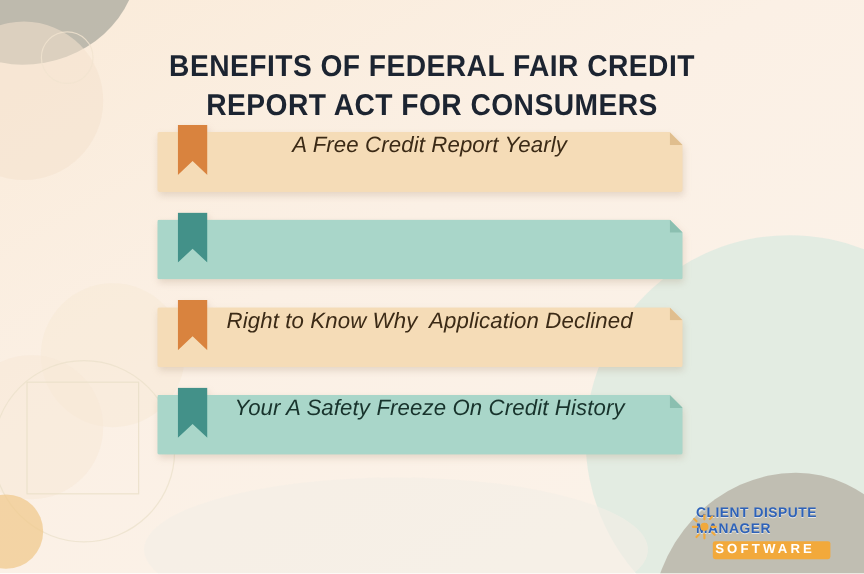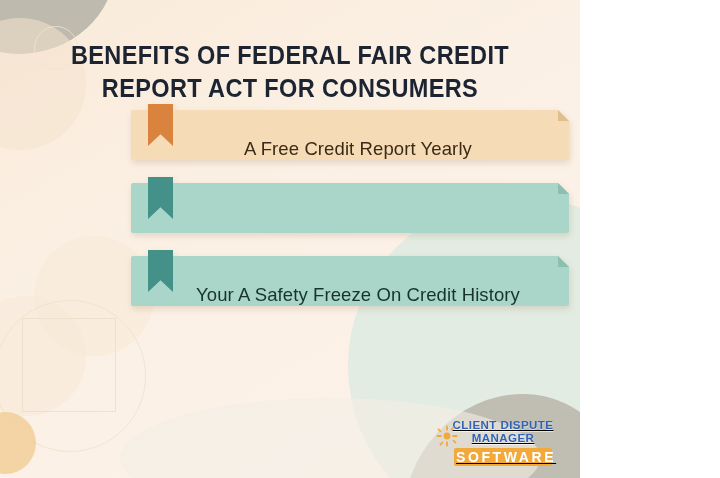--- a/index.html
+++ b/index.html
@@ -2,21 +2,21 @@
 <html><head>
 <meta charset="utf-8">
 <style>
   html, body {
     margin: 0;
     padding: 0;
     background: #ffffff;
   }
   #canvas {
     position: relative;
-    width: 580px;
+    width: 720px;
     height: 478px;
     overflow: hidden;
     background: linear-gradient(150deg, #FAEBD9 0%, #FBF0E5 42%, #FBF3EA 100%);
     font-family: "Liberation Sans", sans-serif;
     -webkit-font-smoothing: antialiased;
   }
 
   
   .bg { position: absolute; pointer-events: none; }
 
@@ -119,22 +119,23 @@
     position: absolute;
     left: 131px;
     top: 110px;
     width: 438px;
   }
   .banner {
     position: relative;
     height: 50px;
     margin-bottom: 23px;
     display: flex;
-    align-items: flex-end;
+    align-items: flex-start;
     filter: drop-shadow(1px 3px 3px rgba(150,120,85,.22));
+    font-style: italic;
   }
   .banner-body {
     position: absolute;
     inset: 0;
     border-radius: 2px;
     clip-path: polygon(0 0, calc(100% - 11px) 0, 100% 11px, 100% 100%, 0 100%);
   }
   .banner-fold {
     position: absolute;
     top: 0; right: 0;
@@ -174,39 +175,37 @@
   .banner.mint .banner-fold  { background: #8BBFB0; }
   .banner.mint .ribbon       { background: #439189; }
   .banner.mint .banner-label { color: #18332C; }
 
   
   #logo {
     position: absolute;
     right: 14px;
     bottom: 12px;
     width: 126px;
-    text-align: center;
     line-height: 1;
-    text-decoration: underline;
   }
   #logo-name {
     color: #2E62B8;
     font-size: 11.5px;
     font-weight: bold;
     letter-spacing: .45px;
     text-transform: uppercase;
     line-height: 1.18;
     text-shadow: 0 1px 0 rgba(255,255,255,.6);
   }
   #logo-sub {
     margin: 2px auto 0;
     width: 98px;
     background: #F2A93B;
     color: #FFFFFF;
-    font-size: 14px;
+    font-size: 11px;
     font-weight: bold;
     letter-spacing: 2.6px;
     text-transform: uppercase;
     padding: 2px 0 2px 2px;
     border-radius: 2px;
     box-sizing: border-box;
   }
   #logo-burst {
     position: absolute;
     left: -4px;
@@ -245,20 +244,26 @@
       <div class="ribbon"></div>
       <div class="banner-label">A Free Credit Report Yearly</div>
     </div>
 
     <div class="banner mint">
       <div class="banner-body"></div>
       <div class="banner-fold"></div>
       <div class="ribbon"></div>
     </div>
 
+    <div class="banner peach">
+      <div class="banner-body"></div>
+      <div class="banner-fold"></div>
+      <div class="ribbon"></div>
+      <div class="banner-label">Right to Know Why  Application Declined</div>
+    </div>
 
     <div class="banner mint">
       <div class="banner-body"></div>
       <div class="banner-fold"></div>
       <div class="ribbon"></div>
       <div class="banner-label">Your A Safety Freeze On Credit History</div>
     </div>
 
 
   </div>

